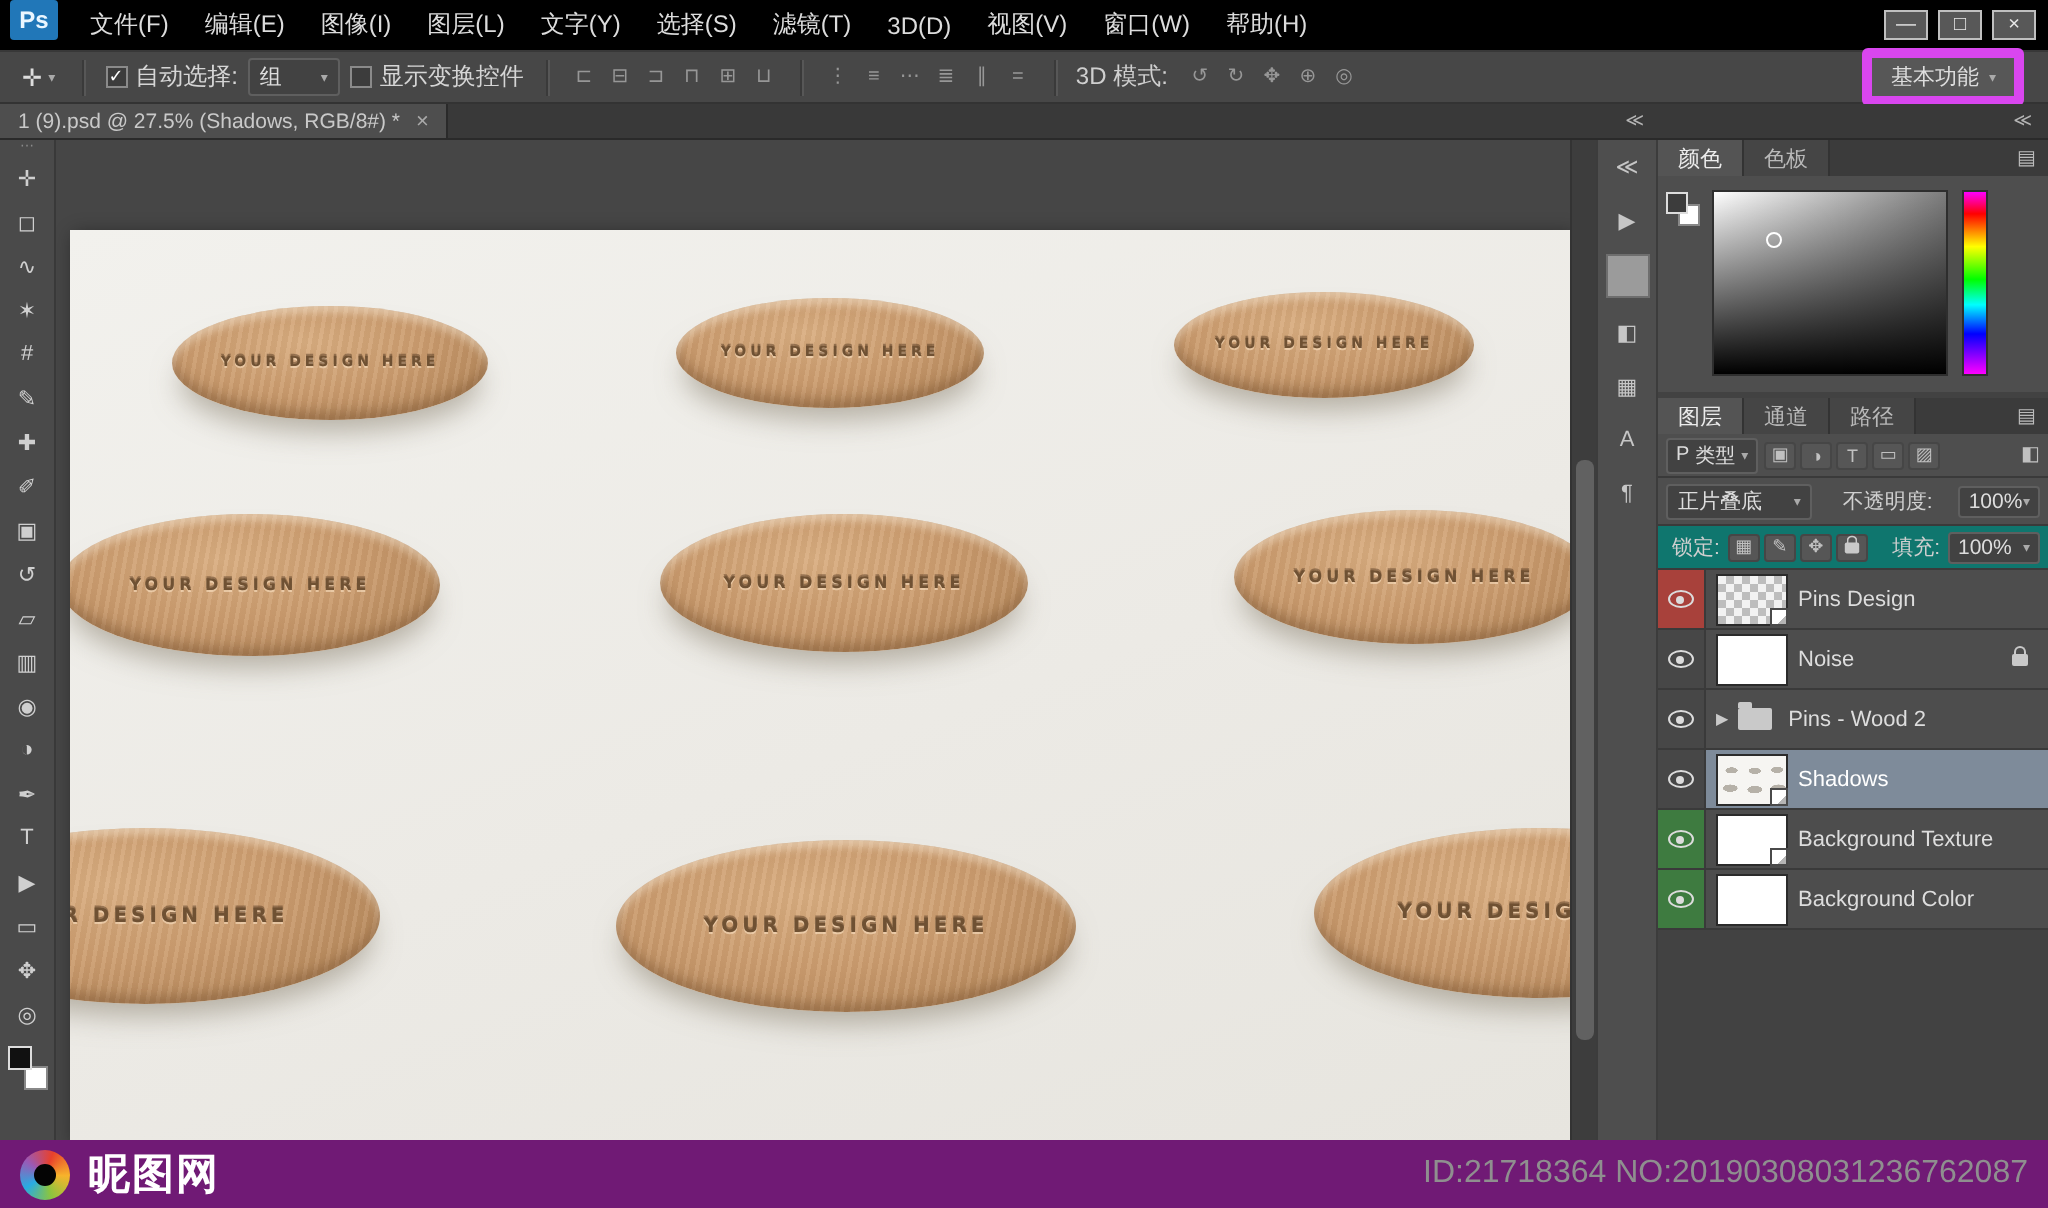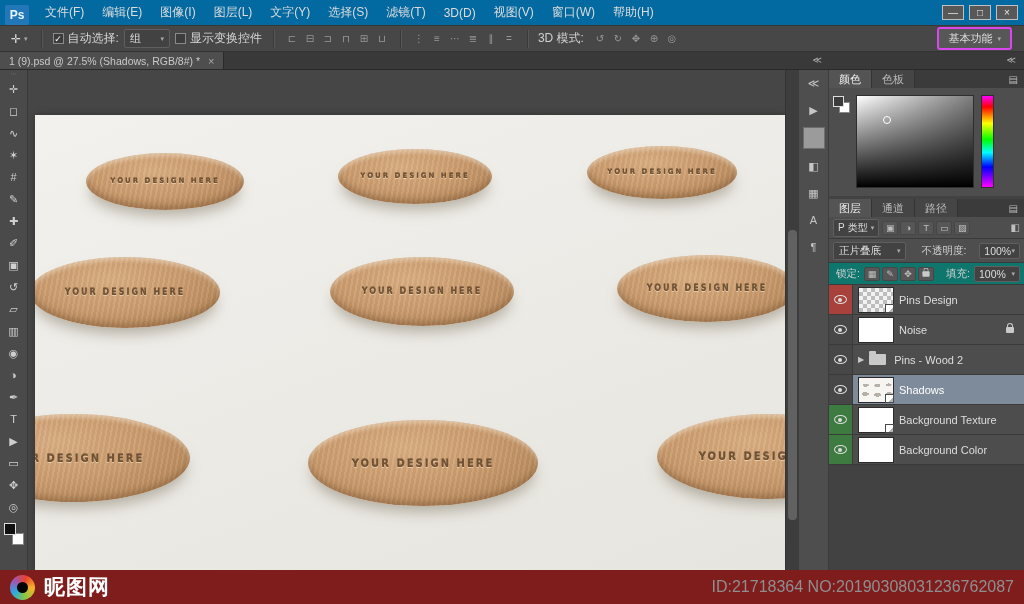--- a/index.html
+++ b/index.html
@@ -1,22 +1,22 @@
 <!DOCTYPE html>
 <html><head>
 <meta charset="utf-8">
 <style>
   * { margin:0; padding:0; box-sizing:border-box; }
   html,body { background:#202020; }
   .app { position:relative; width:1024px; height:604px; overflow:hidden;
          font-family:"Liberation Sans","DejaVu Sans",sans-serif; background:#464646; }
 
   
-  .menubar { position:absolute; top:0; left:0; width:100%; height:26px; background:#0369a1;
-             border-bottom:1px solid #383838; display:flex; align-items:flex-end; }
+  .menubar { position:absolute; top:0; left:0; width:100%; height:26px; background:#000000;
+             border-bottom:1px solid #383838; display:flex; align-items:flex-start; }
   .ps-logo { width:24px; height:20px; margin:0 7px 0 5px; background:#2177b8; color:#eaf6ff;
              font-size:12px; font-weight:bold; display:flex; align-items:center; justify-content:center;
              border-radius:2px; }
   .menus { display:flex; height:100%; align-items:center; }
   .menu-item { padding:0 9px; font-size:12px; color:#dcdcdc; height:100%; display:flex; align-items:center; }
   .win-controls { position:absolute; right:6px; top:5px; display:flex; gap:5px; }
   .win-btn { width:22px; height:15px; border:1px solid #c0c0c0; color:#e8e8e8; font-size:10px;
              display:flex; align-items:center; justify-content:center; background:#585858; }
 
   
@@ -31,21 +31,21 @@
   .dropdown { display:inline-flex; align-items:center; justify-content:space-between; gap:6px;
               background:#424242; border:1px solid #5f5f5f; border-radius:2px; font-size:11px;
               color:#ddd; padding:1px 5px; }
   .dropdown.scope { width:46px; }
   .icon-group { display:inline-flex; gap:2px; margin:0 4px; }
   .obicon { width:16px; height:16px; display:flex; align-items:center; justify-content:center;
             color:#979797; font-size:10px; }
   .lbl { font-size:12px; color:#cfcfcf; margin:0 4px; white-space:nowrap; }
   .spacer { flex:1; }
   .workspace-btn { display:inline-flex; align-items:center; gap:5px; background:#575757;
-                   border:2px solid #d946ef; border-radius:3px; color:#ddd; font-size:11px;
+                   border:5px solid #d946ef; border-radius:3px; color:#ddd; font-size:11px;
                    padding:2px 9px; margin-right:8px; }
 
   
   .tabbar { position:absolute; top:52px; left:0; width:100%; height:18px; background:#393939;
             border-bottom:1px solid #2a2a2a; display:flex; }
   .doc-tab { display:flex; align-items:center; gap:8px; background:#4e4e4e; color:#c9c9c9;
              font-size:10.5px; padding:0 9px; border-right:1px solid #2a2a2a; white-space:nowrap; }
   .tab-close { color:#a9a9a9; font-size:11px; }
   .dock-collapse { position:absolute; top:3px; color:#b5b5b5; font-size:9px; }
   .dock-collapse.c1 { right:202px; } .dock-collapse.c2 { right:8px; }
@@ -163,21 +163,21 @@
   .layer-name { font-size:11px; color:#dddddd; white-space:nowrap; overflow:hidden; }
   .layer-row.selected .layer-name { color:#ffffff; }
   .lock-shape { display:inline-block; width:8px; height:6px; background:#c9c9c9; border-radius:1px;
                 position:relative; }
   .lock-shape::before { content:''; position:absolute; top:-4px; left:1px; width:4px; height:4px;
                         border:1.5px solid #c9c9c9; border-bottom:none; border-radius:3px 3px 0 0; }
   .mini-icon .lock-shape { transform:scale(.9); }
   .row-lock { margin-left:auto; margin-right:10px; }
 
   
-  .footer { position:absolute; left:0; top:570px; width:100%; height:34px; background:#7f1d1d;
+  .footer { position:absolute; left:0; top:570px; width:100%; height:34px; background:#701a75;
             display:flex; align-items:center; gap:9px; padding:0 10px; }
   .site-logo { width:25px; height:25px; border-radius:50%; position:relative; flex:none;
                background:conic-gradient(from 20deg,#e8412c,#f7b32b,#8bc53f,#29abe2,#9b59b6,#e8412c); }
   .site-logo::after { content:''; position:absolute; inset:7px; background:#040404; border-radius:50%; }
   .site-name { color:#ffffff; font-size:21px; font-weight:bold; letter-spacing:1px; }
   .site-url { color:#ffffff; font-size:12px; font-weight:bold; letter-spacing:0.5px;margin-top:48px; }
   .id-text { margin-left:auto; color:#8f8f8f; font-size:16px; }
 </style>
 </head>
 <body>

